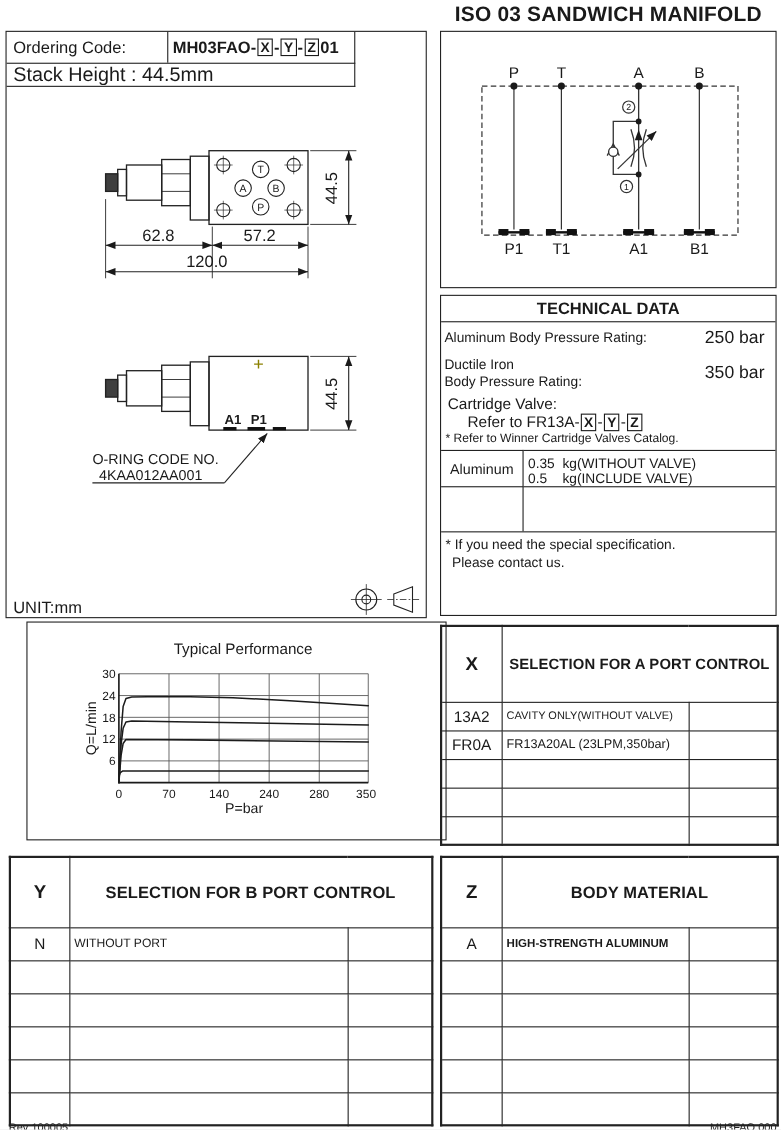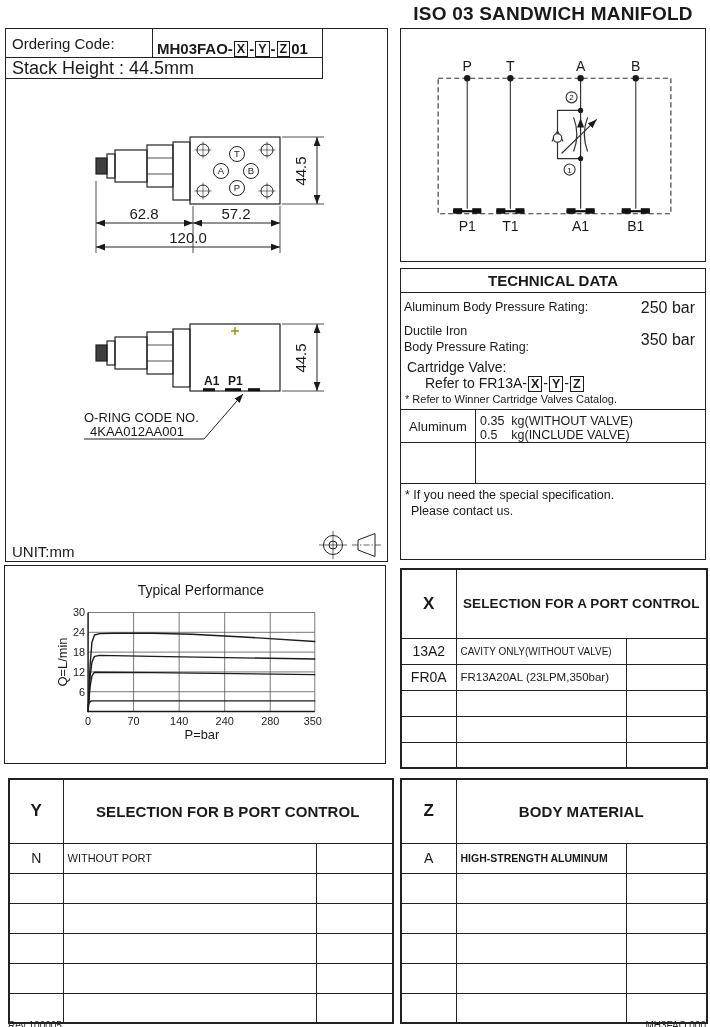--- a/index.html
+++ b/index.html
@@ -4,21 +4,21 @@
 <style>
   html,body{margin:0;padding:0;background:#e8e8e8;}
   .page{position:relative;width:710px;height:1027px;background:#ffffff;
         font-family:"Liberation Sans",sans-serif;color:#1a1a1a;overflow:hidden;}
   .abs{position:absolute;box-sizing:border-box;}
   .box{border:1.5px solid #222;}
   .title{font-weight:bold;font-size:19px;text-align:center;letter-spacing:0.2px;}
   
   .ord-row{display:flex;align-items:center;border-right:1.5px solid #222;border-bottom:1.5px solid #222;}
   .ord-label{font-size:15px;padding-left:6px;width:146px;box-sizing:border-box;}
-  .ord-value{border-left:1.5px solid #222;height:100%;display:flex;align-items:flex-end;
+  .ord-value{border-left:1.5px solid #222;height:100%;display:flex;align-items:center;
              padding:0 4px;font-weight:bold;font-size:15px;white-space:nowrap;}
   .stack-row{display:flex;align-items:center;font-size:18px;padding-left:6px;
              border-right:1.5px solid #222;border-bottom:1.5px solid #222;}
   .bx{display:inline-block;border:1.2px solid #1a1a1a;padding:0 2px;margin:0 1px;
       font-weight:bold;font-size:12.5px;line-height:1.15;}
   
   .td-header{height:23px;border-bottom:1.5px solid #222;display:flex;align-items:center;
              justify-content:center;font-weight:bold;font-size:15px;}
   .td-row{display:flex;align-items:center;}
   .lbl{font-size:12.5px;padding-left:3px;line-height:1.25;}
@@ -280,21 +280,21 @@
       </div>
       <div class="wt-cell wt-empty" style="height:40px;"></div>
       <div class="wt-empty" style="height:40px;"></div>
     </div>
     <div class="note">
       <div style="padding-left:4px;">* If you need the special specification.</div>
       <div style="padding-left:10px;">Please contact us.</div>
     </div>
   </div>
 
-  <div class="abs box" style="left:4px;top:565px;width:382px;height:199px;">
+  <div class="abs box" style="left:24px;top:565px;width:382px;height:199px;">
     <svg width="100%" height="100%" viewBox="8 565 382 199">
       <text x="205" y="594" font-size="14" text-anchor="middle">Typical Performance</text>
 
       <g stroke="#555" stroke-width="0.8">
         <line x1="91" y1="632" x2="320" y2="632"></line>
         <line x1="91" y1="652" x2="320" y2="652"></line>
         <line x1="91" y1="672" x2="320" y2="672"></line>
         <line x1="91" y1="692" x2="320" y2="692"></line>
         <line x1="91" y1="612" x2="320" y2="612"></line>
         <line x1="137" y1="612" x2="137" y2="712"></line>

